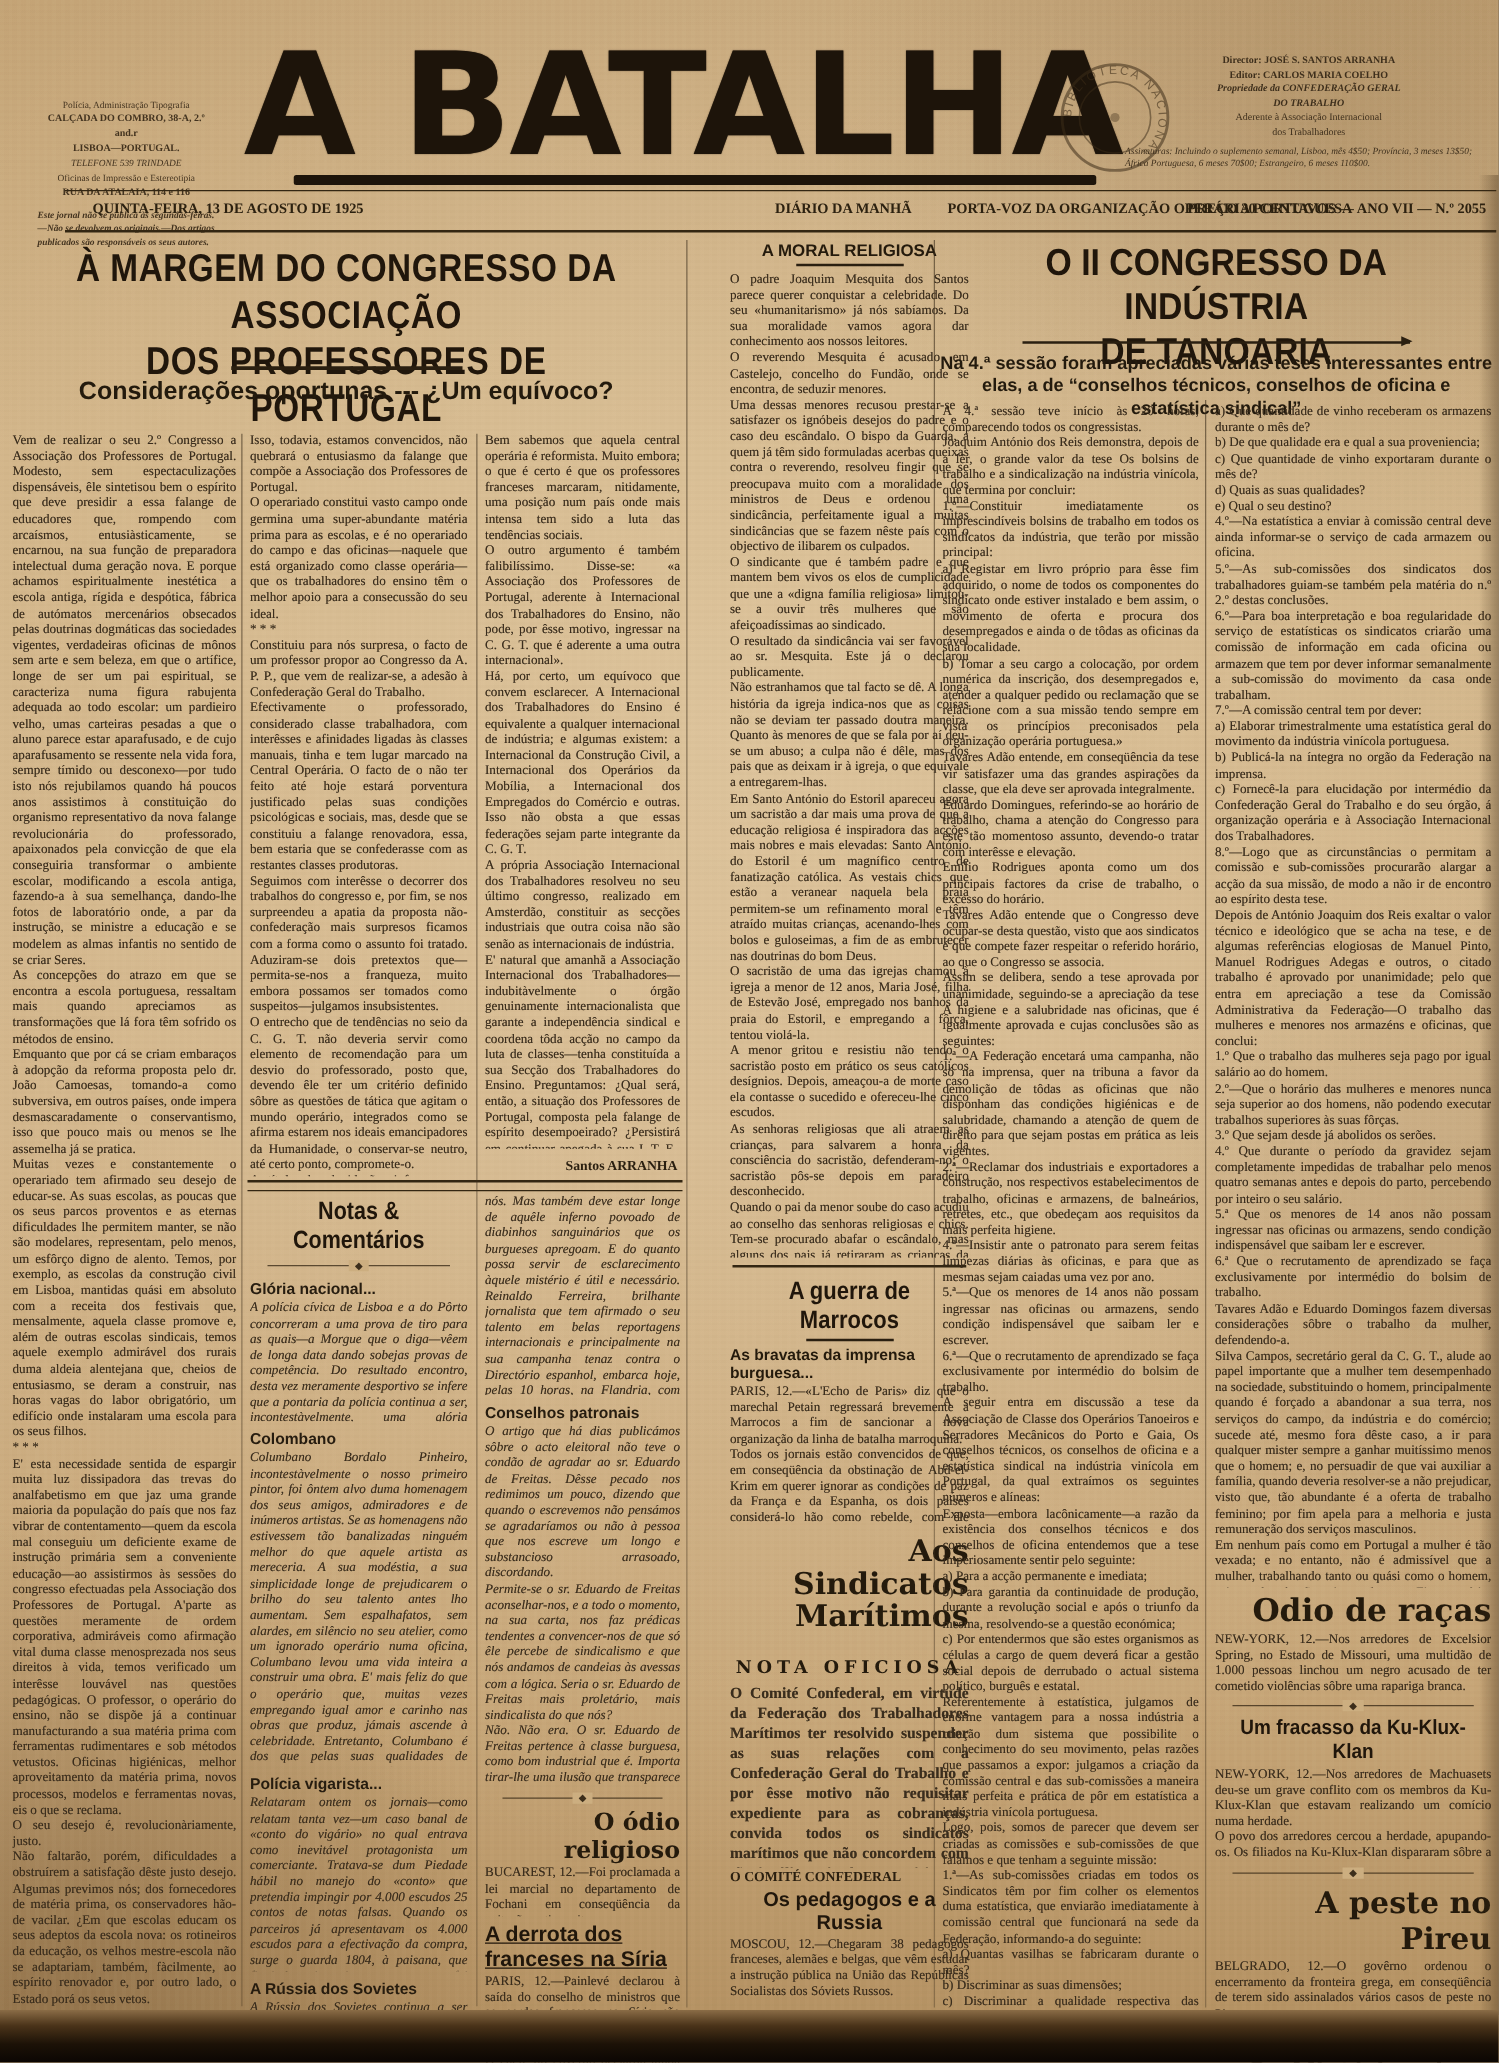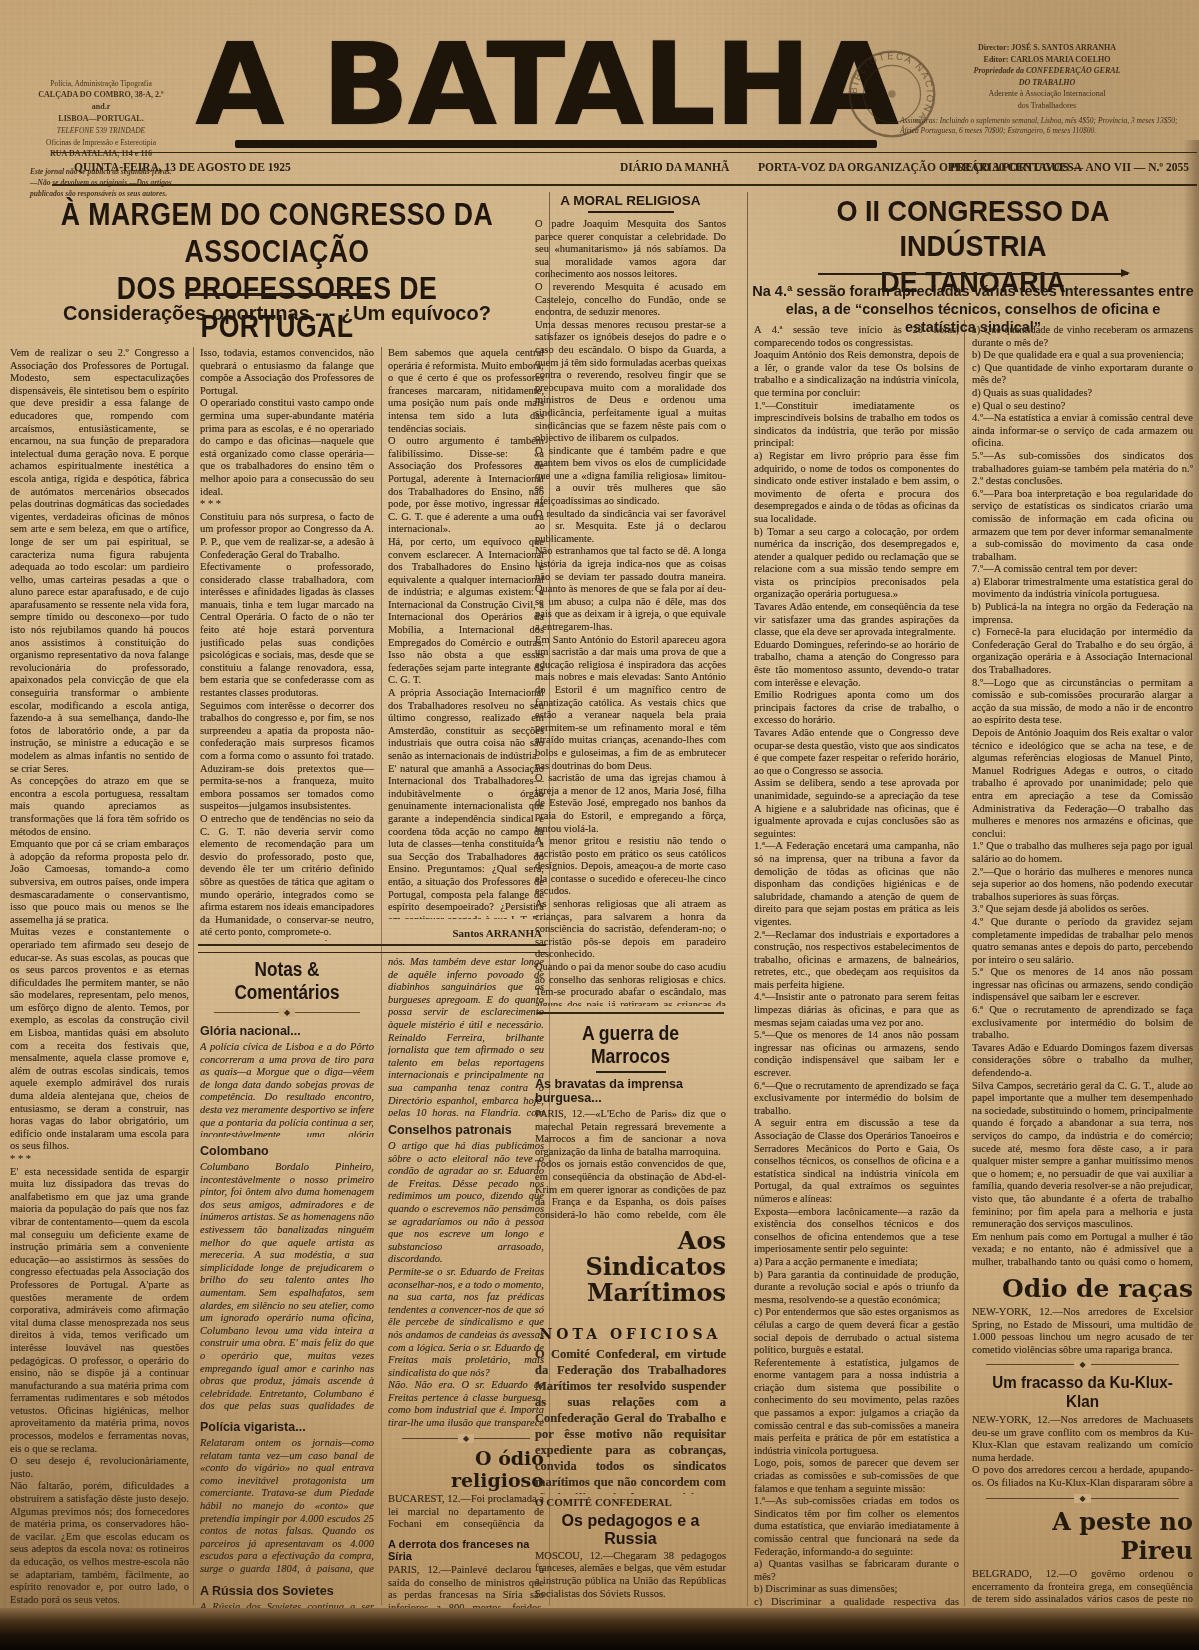--- a/index.html
+++ b/index.html
@@ -71,25 +71,25 @@
   #colC-top .bt{height:572px;}
   #notas-rule{left:198px;top:944px;width:348px;height:6px;border-top:2.5px solid #332612;border-bottom:1px solid #332612;}
   #colB-bot{left:200px;top:956px;width:174px;height:650px;}
   #notas-title{font-family:"Liberation Sans",sans-serif;font-weight:800;font-size:20px;color:#20160b;
     text-align:center;transform:scaleX(.86);transform-origin:center;margin:2px 0 2px 0;}
   #colC-bot{left:388px;top:956px;width:156px;height:650px;}
   #colC-bot .cont{height:160px;}
   #colC-bot .consel{height:290px;}
   .serif-head{font-family:"DejaVu Serif",serif;font-weight:bold;text-align:right;color:#241a0c;}
   #odio-rel-title{font-size:19px;margin:2px 0;}
-  #siria-title{font-family:"Liberation Sans",sans-serif;font-weight:800;font-size:11px;
-    color:#20160b;margin:5px 0 2px 0;}
+  #siria-title{font-family:"Liberation Sans",sans-serif;font-weight:800;font-size:17px;
+    color:#20160b;margin:5px 0 2px 0;text-decoration:underline;}
 
   
-  #colD{left:535px;top:190px;width:191px;height:1418px;}
+  #colD{left:584px;top:190px;width:191px;height:1418px;}
   #moral-kicker{font-family:"Liberation Sans",sans-serif;font-weight:bold;font-size:13.5px;
     text-align:center;color:#241a0c;padding-top:3px;}
   #moral-krule{width:86px;height:2px;background:#2a1f10;margin:3px auto 5px auto;}
   #moral-head{font-family:"Liberation Sans",sans-serif;font-weight:800;font-size:18.5px;line-height:1.22;
     text-align:center;color:#20160b;margin-bottom:7px;}
   #colD .body1{height:788px;}
   #marrocos-toprule{height:5px;border-top:2.5px solid #332612;margin:6px 2px 3px 2px;}
   #marrocos-title{font-family:"Liberation Sans",sans-serif;font-weight:800;font-size:20px;text-align:center;
     color:#20160b;transform:scaleX(.88);transform-origin:center;}
   #marrocos-srule{width:70px;height:2px;background:#2a1f10;margin:3px auto 4px auto;}

